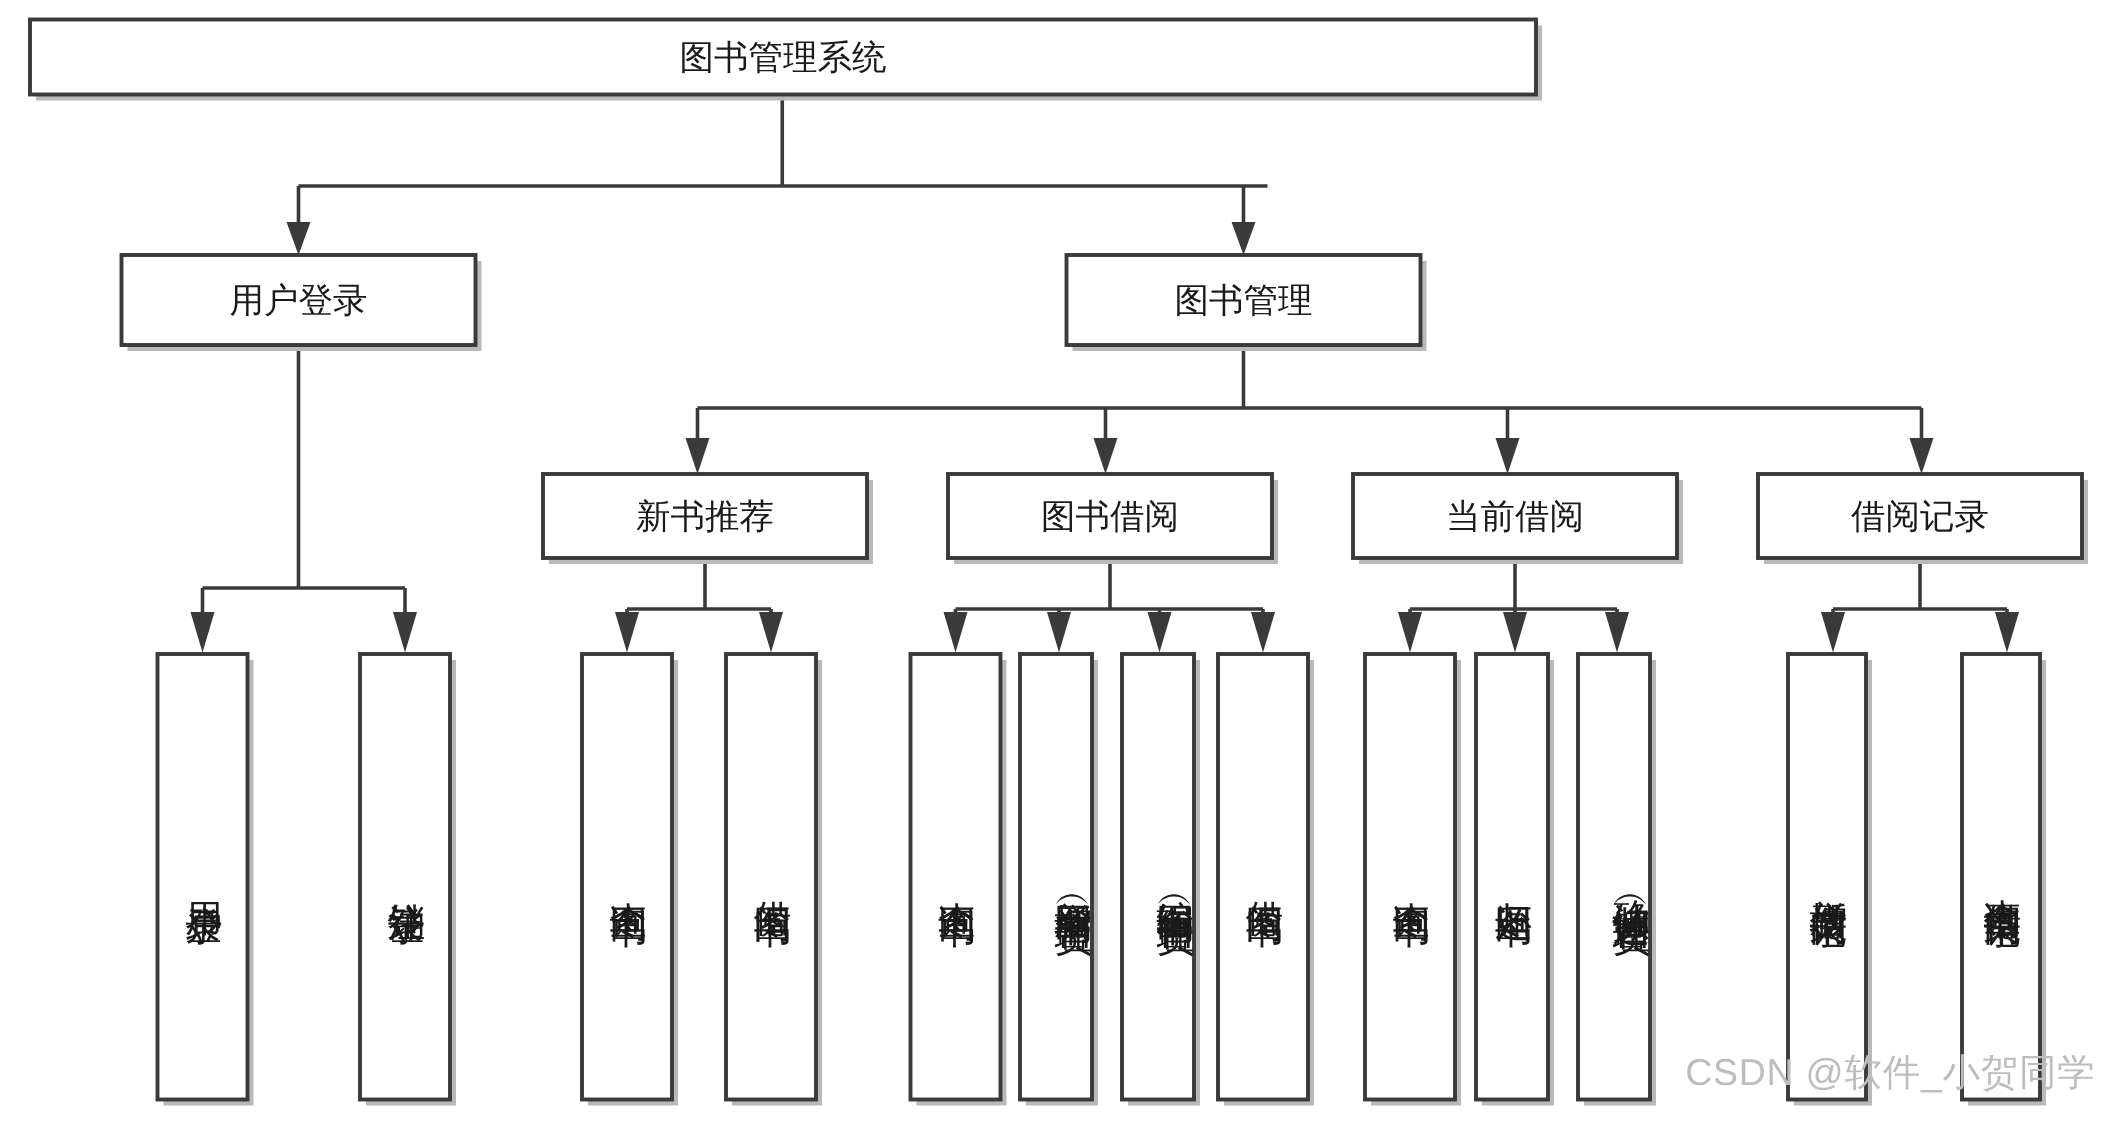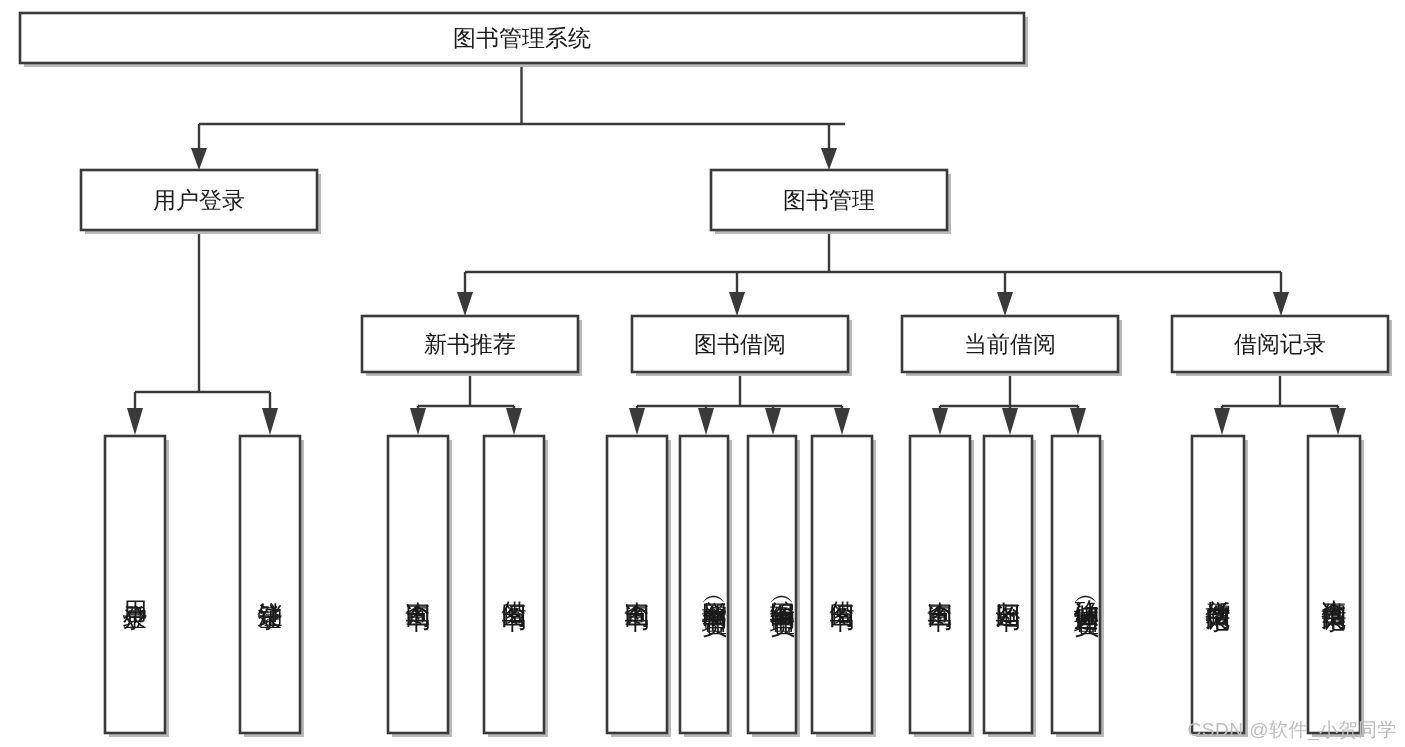--- a/index.html
+++ b/index.html
@@ -63,23 +63,23 @@
     letter-spacing: 2px;
     display: flex;
     align-items: center;
     justify-content: center;
     text-align: center;
     pointer-events: none;
   }
   #watermark {
     position: absolute;
     right: 8px;
-    bottom: 4px;
-    font-family: "Liberation Sans", "DejaVu Sans", sans-serif;
-    font-size: 19px;
+    bottom: 16px;
+    font-family: "Liberation Sans", "DejaVu Sans", sans-serif;
+    font-size: 25px;
     color: #bdbdbd;
     white-space: nowrap;
     letter-spacing: 0.5px;
   }
 </style>
 </head>
 <body>
 
 <div id="canvas-wrap">
 

